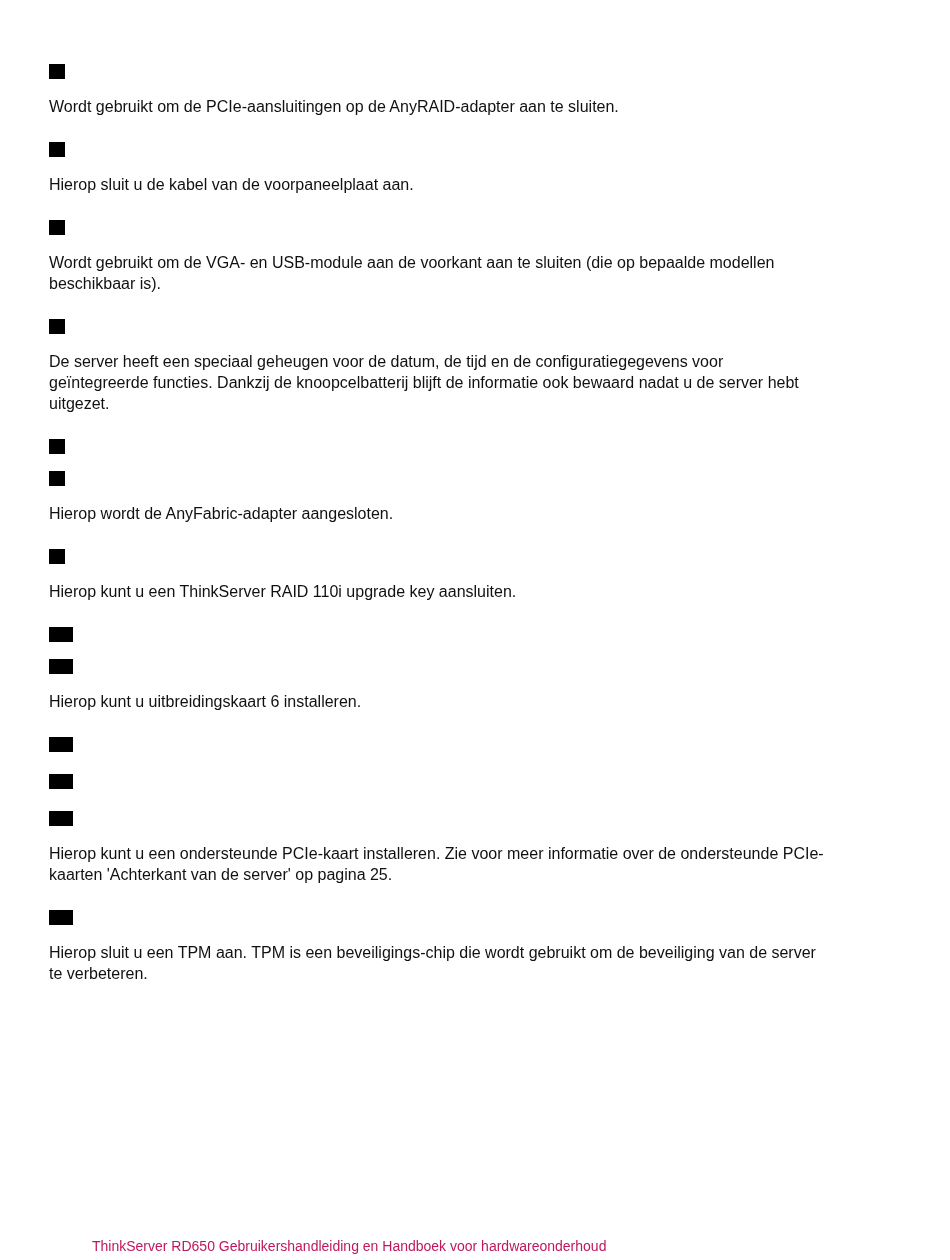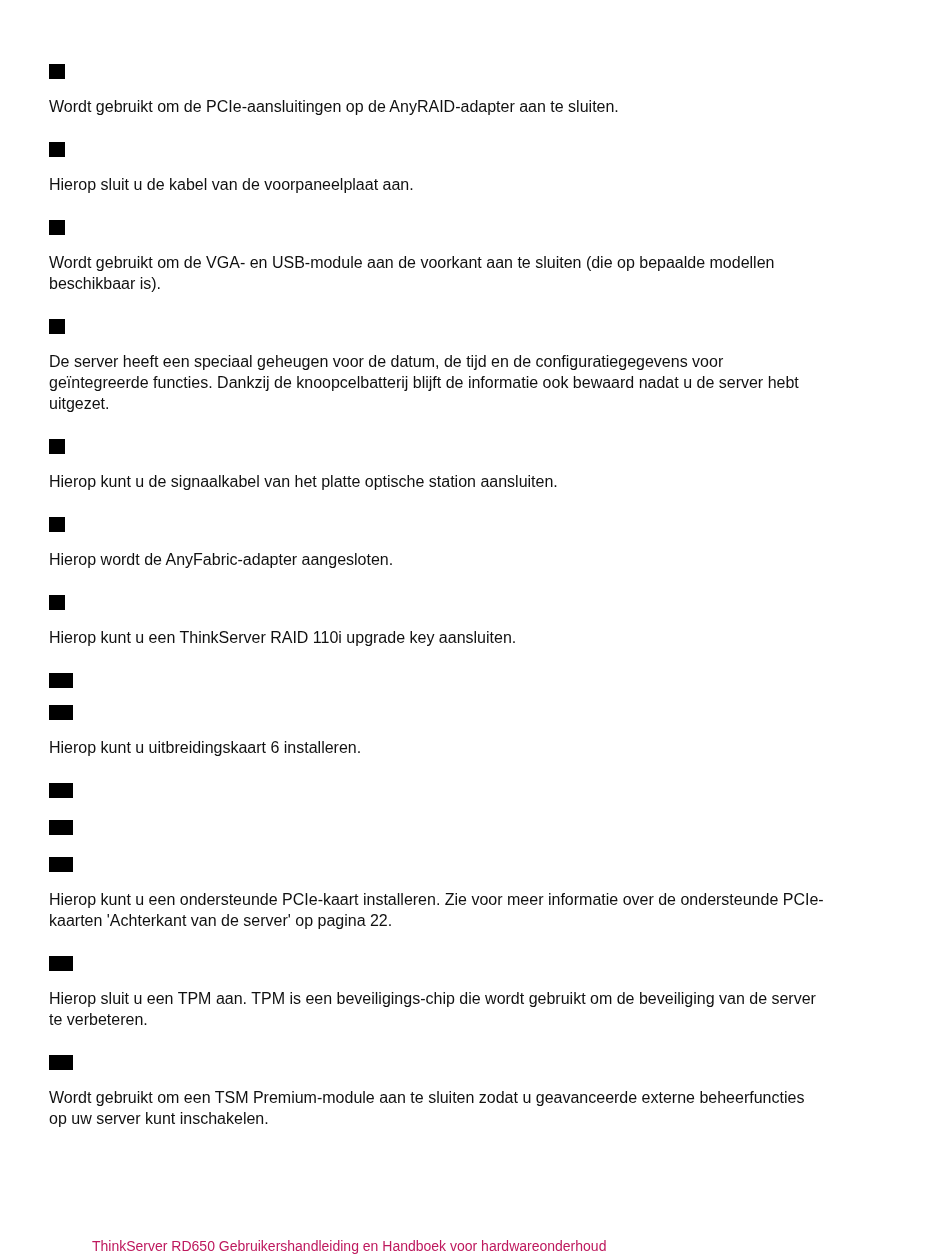--- a/index.html
+++ b/index.html
@@ -66,21 +66,20 @@
 
     <div class="item">
       <div class="marker narrow"></div>
       <p class="desc">De server heeft een speciaal geheugen voor de datum, de tijd en de configuratiegegevens voor
 geïntegreerde functies. Dankzij de knoopcelbatterij blijft de informatie ook bewaard nadat u de server hebt
 uitgezet.</p>
     </div>
 
     <div class="item">
       <div class="marker narrow"></div>
-      <p class="desc">Hierop kunt u de signaalkabel van het platte optische station aansluiten.</p>
     </div>
 
     <div class="item">
       <div class="marker narrow"></div>
       <p class="desc">Hierop wordt de AnyFabric-adapter aangesloten.</p>
     </div>
 
     <div class="item">
       <div class="marker narrow"></div>
       <p class="desc">Hierop kunt u een ThinkServer RAID 110i upgrade key aansluiten.</p>
@@ -99,31 +98,26 @@
       <div class="marker wide"></div>
     </div>
 
     <div class="item no-text">
       <div class="marker wide"></div>
     </div>
 
     <div class="item">
       <div class="marker wide"></div>
       <p class="desc">Hierop kunt u een ondersteunde PCIe-kaart installeren. Zie voor meer informatie over de ondersteunde PCIe-
-kaarten 'Achterkant van de server' op pagina 22.</p>
+kaarten 'Achterkant van de server' op pagina 25.</p>
     </div>
 
     <div class="item">
       <div class="marker wide"></div>
       <p class="desc">Hierop sluit u een TPM aan. TPM is een beveiligings-chip die wordt gebruikt om de beveiliging van de server
 te verbeteren.</p>
     </div>
 
-    <div class="item">
-      <div class="marker wide"></div>
-      <p class="desc">Wordt gebruikt om een TSM Premium-module aan te sluiten zodat u geavanceerde externe beheerfuncties
-op uw server kunt inschakelen.</p>
-    </div>
 
   </div>
 
   <div class="footer">ThinkServer RD650 Gebruikershandleiding en Handboek voor hardwareonderhoud</div>
 </div>
 
 </body></html>

